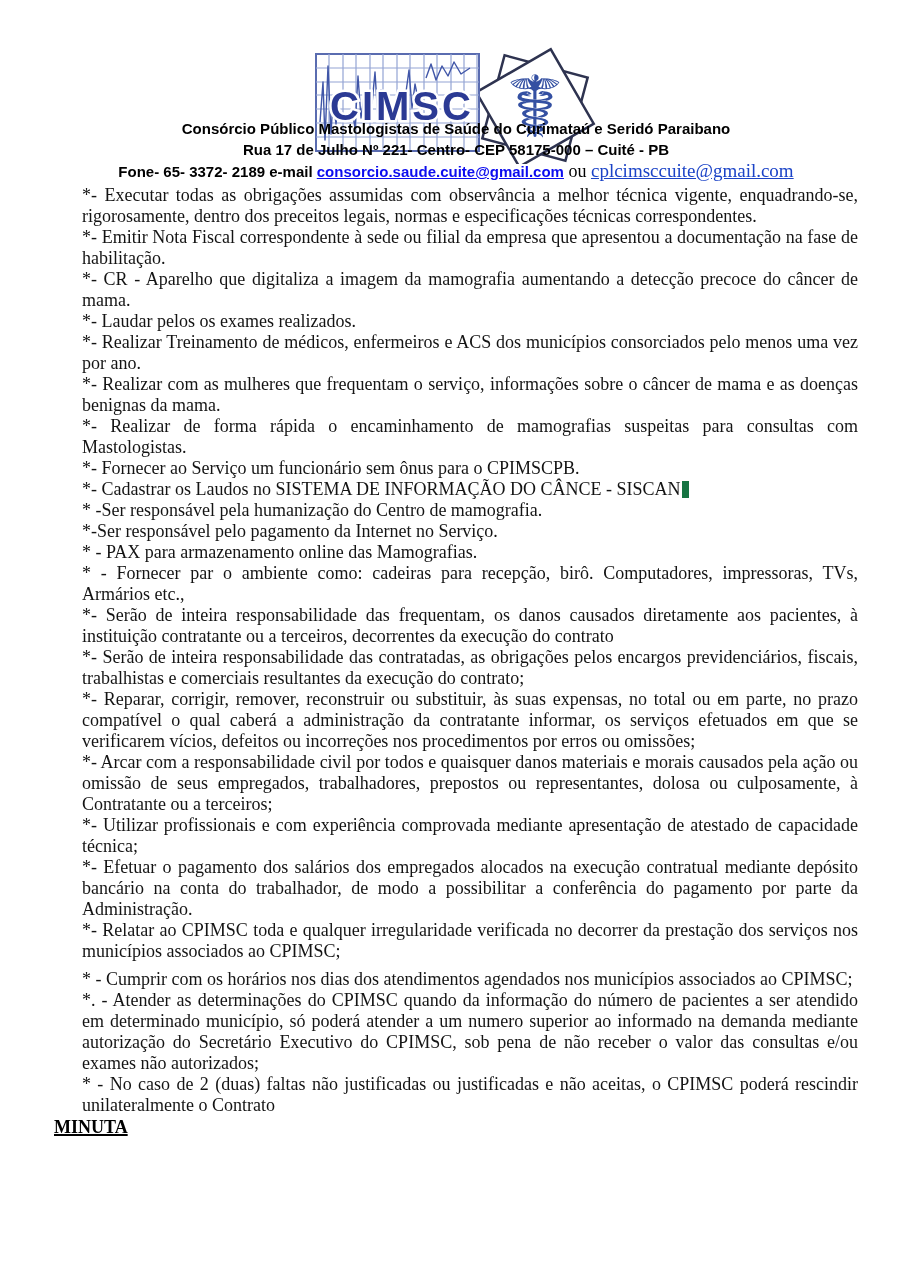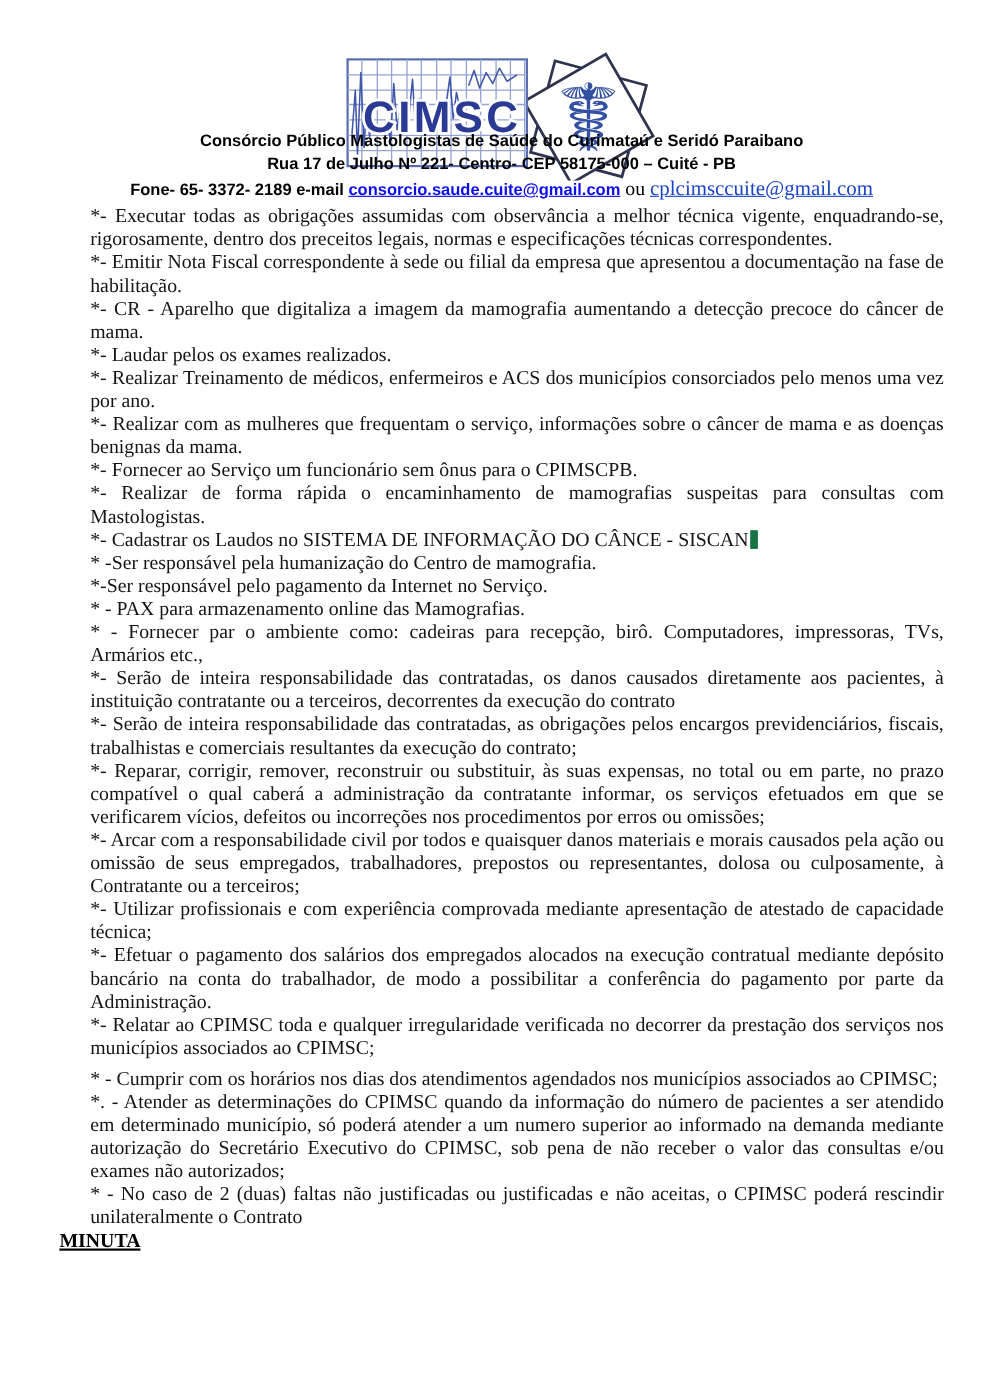--- a/index.html
+++ b/index.html
@@ -89,28 +89,28 @@
       <div class="lh-contact"><span>Fone- 65- 3372- 2189 e-mail </span><a class="email-primary">consorcio.saude.cuite@gmail.com</a><span class="email-sep"> ou </span><a class="email-secondary">cplcimsccuite@gmail.com</a></div>
     </div>
 
     <div class="doc-body" id="paragraphs">
         <p class="para">*- Executar todas as obrigações assumidas com observância a melhor técnica vigente, enquadrando-se, rigorosamente, dentro dos preceitos legais, normas e especificações técnicas correspondentes.</p>
         <p class="para">*- Emitir Nota Fiscal correspondente à sede ou filial da empresa que apresentou a documentação na fase de habilitação.</p>
         <p class="para">*- CR - Aparelho que digitaliza a imagem da mamografia aumentando a detecção precoce do câncer de mama.</p>
         <p class="para">*- Laudar pelos os exames realizados.</p>
         <p class="para">*- Realizar Treinamento de médicos, enfermeiros e ACS dos municípios consorciados pelo menos uma vez por ano.</p>
         <p class="para">*- Realizar com as mulheres que frequentam o serviço, informações sobre o câncer de mama e as doenças benignas da mama.</p>
+        <p class="para">*- Realizar de forma rápida o encaminhamento de mamografias suspeitas para consultas com Mastologistas.</p>
         <p class="para">*- Fornecer ao Serviço um funcionário sem ônus para o CPIMSCPB.</p>
-        <p class="para">*- Realizar de forma rápida o encaminhamento de mamografias suspeitas para consultas com Mastologistas.</p>
         <p class="para">*- Cadastrar os Laudos no SISTEMA DE INFORMAÇÃO DO CÂNCE - SISCAN<span class="caret"></span></p>
         <p class="para">* -Ser responsável pela humanização do Centro de mamografia.</p>
         <p class="para">*-Ser responsável pelo pagamento da Internet no Serviço.</p>
         <p class="para">* - PAX para armazenamento online das Mamografias.</p>
         <p class="para">* - Fornecer par o ambiente como: cadeiras para recepção, birô. Computadores, impressoras, TVs, Armários etc.,</p>
-        <p class="para">*- Serão de inteira responsabilidade das contratadas, os danos causados diretamente aos pacientes, à instituição contratante ou a terceiros, decorrentes da execução do contrato</p>
+        <p class="para">*- Serão de inteira responsabilidade das frequentam, os danos causados diretamente aos pacientes, à instituição contratante ou a terceiros, decorrentes da execução do contrato</p>
         <p class="para">*- Serão de inteira responsabilidade das contratadas, as obrigações pelos encargos previdenciários, fiscais, trabalhistas e comerciais resultantes da execução do contrato;</p>
         <p class="para">*- Reparar, corrigir, remover, reconstruir ou substituir, às suas expensas, no total ou em parte, no prazo compatível o qual caberá a administração da contratante informar, os serviços efetuados em que se verificarem vícios, defeitos ou incorreções nos procedimentos por erros ou omissões;</p>
         <p class="para">*- Arcar com a responsabilidade civil por todos e quaisquer danos materiais e morais causados pela ação ou omissão de seus empregados, trabalhadores, prepostos ou representantes, dolosa ou culposamente, à Contratante ou a terceiros;</p>
         <p class="para">*- Utilizar profissionais e com experiência comprovada mediante apresentação de atestado de capacidade técnica;</p>
         <p class="para">*- Efetuar o pagamento dos salários dos empregados alocados na execução contratual mediante depósito bancário na conta do trabalhador, de modo a possibilitar a conferência do pagamento por parte da Administração.</p>
         <p class="para">*- Relatar ao CPIMSC toda e qualquer irregularidade verificada no decorrer da prestação dos serviços nos municípios associados ao CPIMSC;</p>
         <p class="para gap">* - Cumprir com os horários nos dias dos atendimentos agendados nos municípios associados ao CPIMSC;</p>
         <p class="para">*. - Atender as determinações do CPIMSC quando da informação do número de pacientes a ser atendido em determinado município, só poderá atender a um numero superior ao informado na demanda mediante autorização do Secretário Executivo do CPIMSC, sob pena de não receber o valor das consultas e/ou exames não autorizados;</p>
         <p class="para">* - No caso de 2 (duas) faltas não justificadas ou justificadas e não aceitas, o CPIMSC poderá rescindir unilateralmente o Contrato</p>
       </div>

